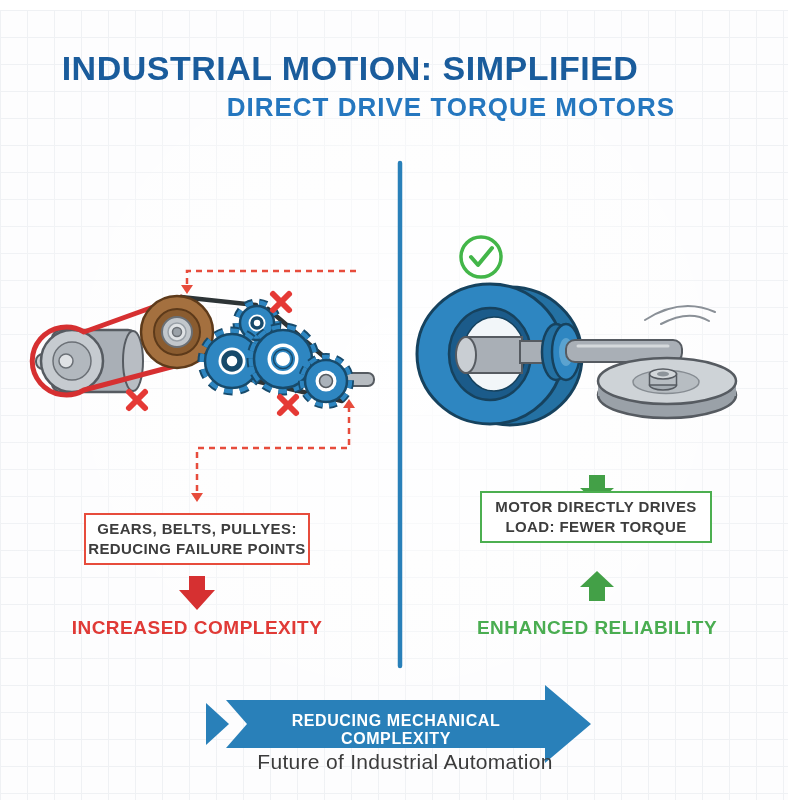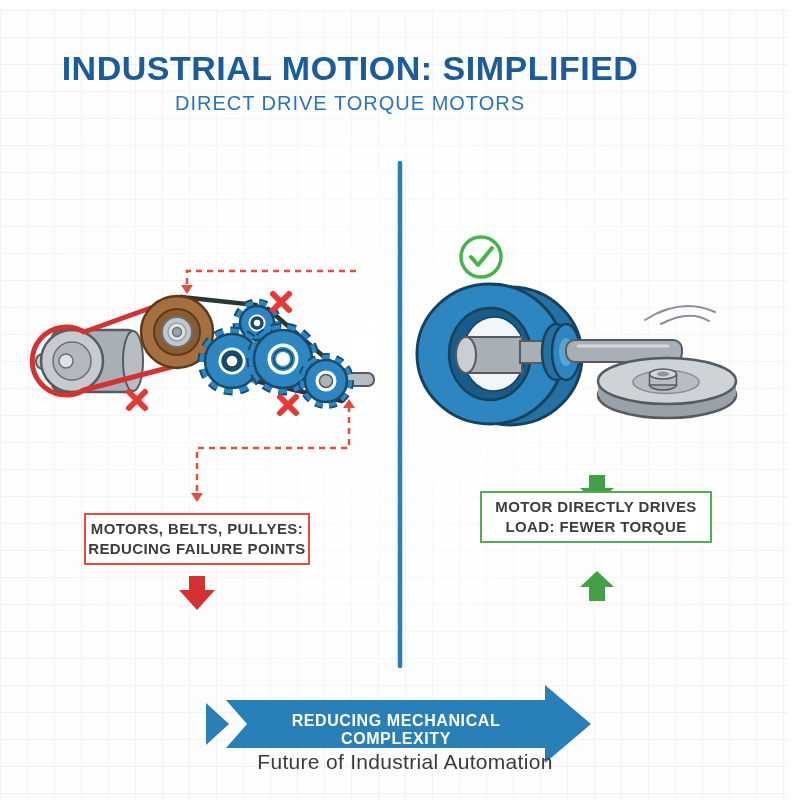--- a/index.html
+++ b/index.html
@@ -16,22 +16,22 @@
   .page::before{
     content:"";position:absolute;inset:0;pointer-events:none;
     background:radial-gradient(circle at 50% 45%, rgba(255,255,255,.85) 0%, rgba(255,255,255,0) 75%);
   }
   .abs{position:absolute;}
   .title{
     left:25px;top:39px;width:650px;text-align:center;
     font-size:34px;font-weight:bold;letter-spacing:.5px;color:#1a5c9c;
   }
   .subtitle{
-    left:25px;top:82px;width:650px;text-align:center;
-    font-size:20px;font-weight:normal;letter-spacing:1px;color:#2577bf;
+    left:25px;top:82px;width:650px;text-align:right;
+    font-size:26px;font-weight:bold;letter-spacing:1px;color:#2577bf;
   }
   .col-heading{
     top:159px;width:400px;text-align:center;
     font-size:21px;font-weight:bold;letter-spacing:1px;color:#1d5c99;
   }
   .col-heading.left{left:10px;}
   .col-heading.right{left:390px;}
   .gfx{position:absolute;left:0;top:0;width:800px;height:800px;}
   .callout{
     display:flex;flex-direction:column;justify-content:center;align-items:center;
@@ -211,24 +211,26 @@
       <polygon points="206,693 229,714 206,735" fill="#2980b9"></polygon>
       <polygon points="226,690 545,690 545,675 591,714 545,753 545,738 226,738 247,714" fill="#2980b9"></polygon>
     </g>
   </svg>
 
   <div class="abs title">INDUSTRIAL MOTION: SIMPLIFIED</div>
   <div class="abs subtitle">DIRECT DRIVE TORQUE MOTORS</div>
 
 
   <div class="abs callout red-box">
-    <div>MOTORS, BELTS, PULLYES:</div>
+    <div>GEARS, BELTS, PULLYES:</div>
     <div>REDUCING FAILURE POINTS</div>
   </div>
   <div class="abs callout green-box">
     <div>MOTOR DIRECTLY DRIVES</div>
     <div>LOAD: FEWER TORQUE</div>
   </div>
 
+  <div class="abs verdict red-text">INCREASED COMPLEXITY</div>
+  <div class="abs verdict green-text">ENHANCED RELIABILITY</div>
 
   <div class="abs banner-text">REDUCING MECHANICAL COMPLEXITY</div>
   <div class="abs caption">Future of Industrial Automation</div>
 </div>
 
 </body></html>

